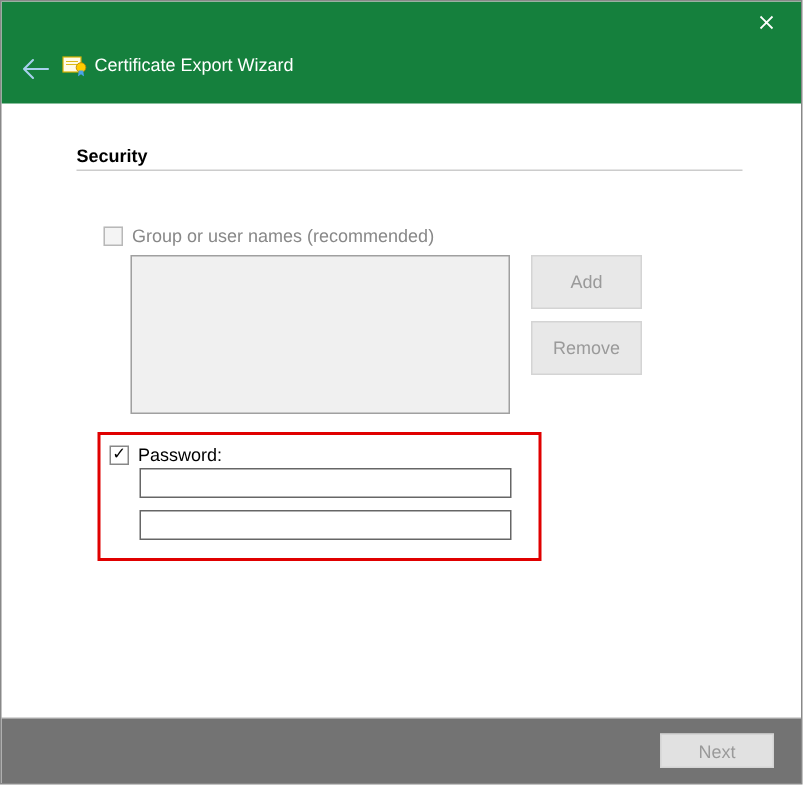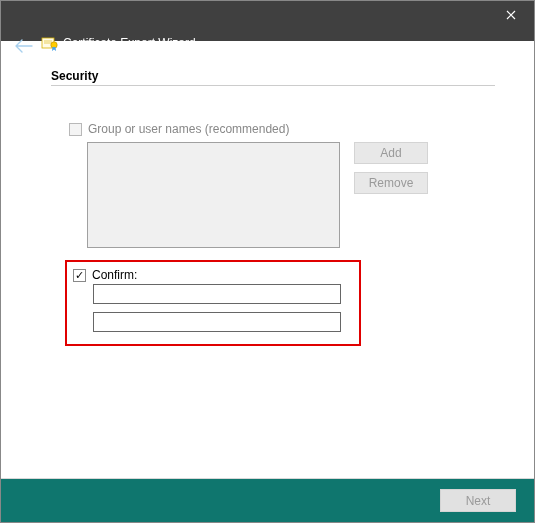--- a/index.html
+++ b/index.html
@@ -8,22 +8,22 @@
       height: 523px;
       font-family: "Segoe UI", Tahoma, sans-serif;
       font-size: 12px;
       background: #fff;
       border: 1px solid #888;
       display: flex;
       flex-direction: column;
       overflow: hidden;
     }
     .header {
-      background: #404040;
-      height: 40px;
+      background: #15803d;
+      height: 68px;
       color: #fff;
       position: relative;
     }
     .close-btn {
       position: absolute;
       top: 0;
       right: 0;
       width: 46px;
       height: 28px;
       display: flex;
@@ -117,21 +117,21 @@
       background: #f0f0f0;
     }
     .btn-col {
       display: flex;
       flex-direction: column;
       margin-left: 14px;
       gap: 8px;
     }
     .win-btn {
       width: 74px;
-      height: 22px;
+      height: 36px;
       border: 1px solid #c8c8c8;
       background: #e1e1e1;
       font-size: 12px;
       font-family: inherit;
       text-align: center;
       cursor: default;
     }
     .win-btn.disabled { color: #9a9a9a; background: #e8e8e8; border-color:#d4d4d4; }
     .win-btn:not(.disabled) { color: #000; cursor: pointer; }
     .password-box {
@@ -157,21 +157,21 @@
       display: block;
     }
     .confirm-label {
       margin-left: 20px;
       margin-bottom: 2px;
       display: block;
     }
     .footer {
       height: 44px;
       border-top: 1px solid #d8d8d8;
-      background: #0f766e;
+      background: #737373;
       display: flex;
       align-items: center;
       justify-content: flex-end;
       padding-right: 18px;
       gap: 8px;
     }
     .footer .win-btn { width: 76px; height: 23px; background:#e1e1e1; }
   </style>
 </head>
 <body>
@@ -212,21 +212,21 @@
     <div class="listbox"></div>
     <div class="btn-col">
       <button class="win-btn disabled">Add</button>
       <button class="win-btn disabled">Remove</button>
     </div>
   </div>
 
   <div class="password-box">
     <div class="pw-label-row">
       <span class="checkbox checked"></span>
-      <span>Confirm:</span>
+      <span>Password:</span>
     </div>
     <input type="password" class="pw-input" value="" style="">
     <input type="password" class="pw-input" style="margin-bottom: 0px;" value="">
   </div>
 </div>
 
 <div class="footer">
   <button class="win-btn disabled">Next</button>
 </div>
 

